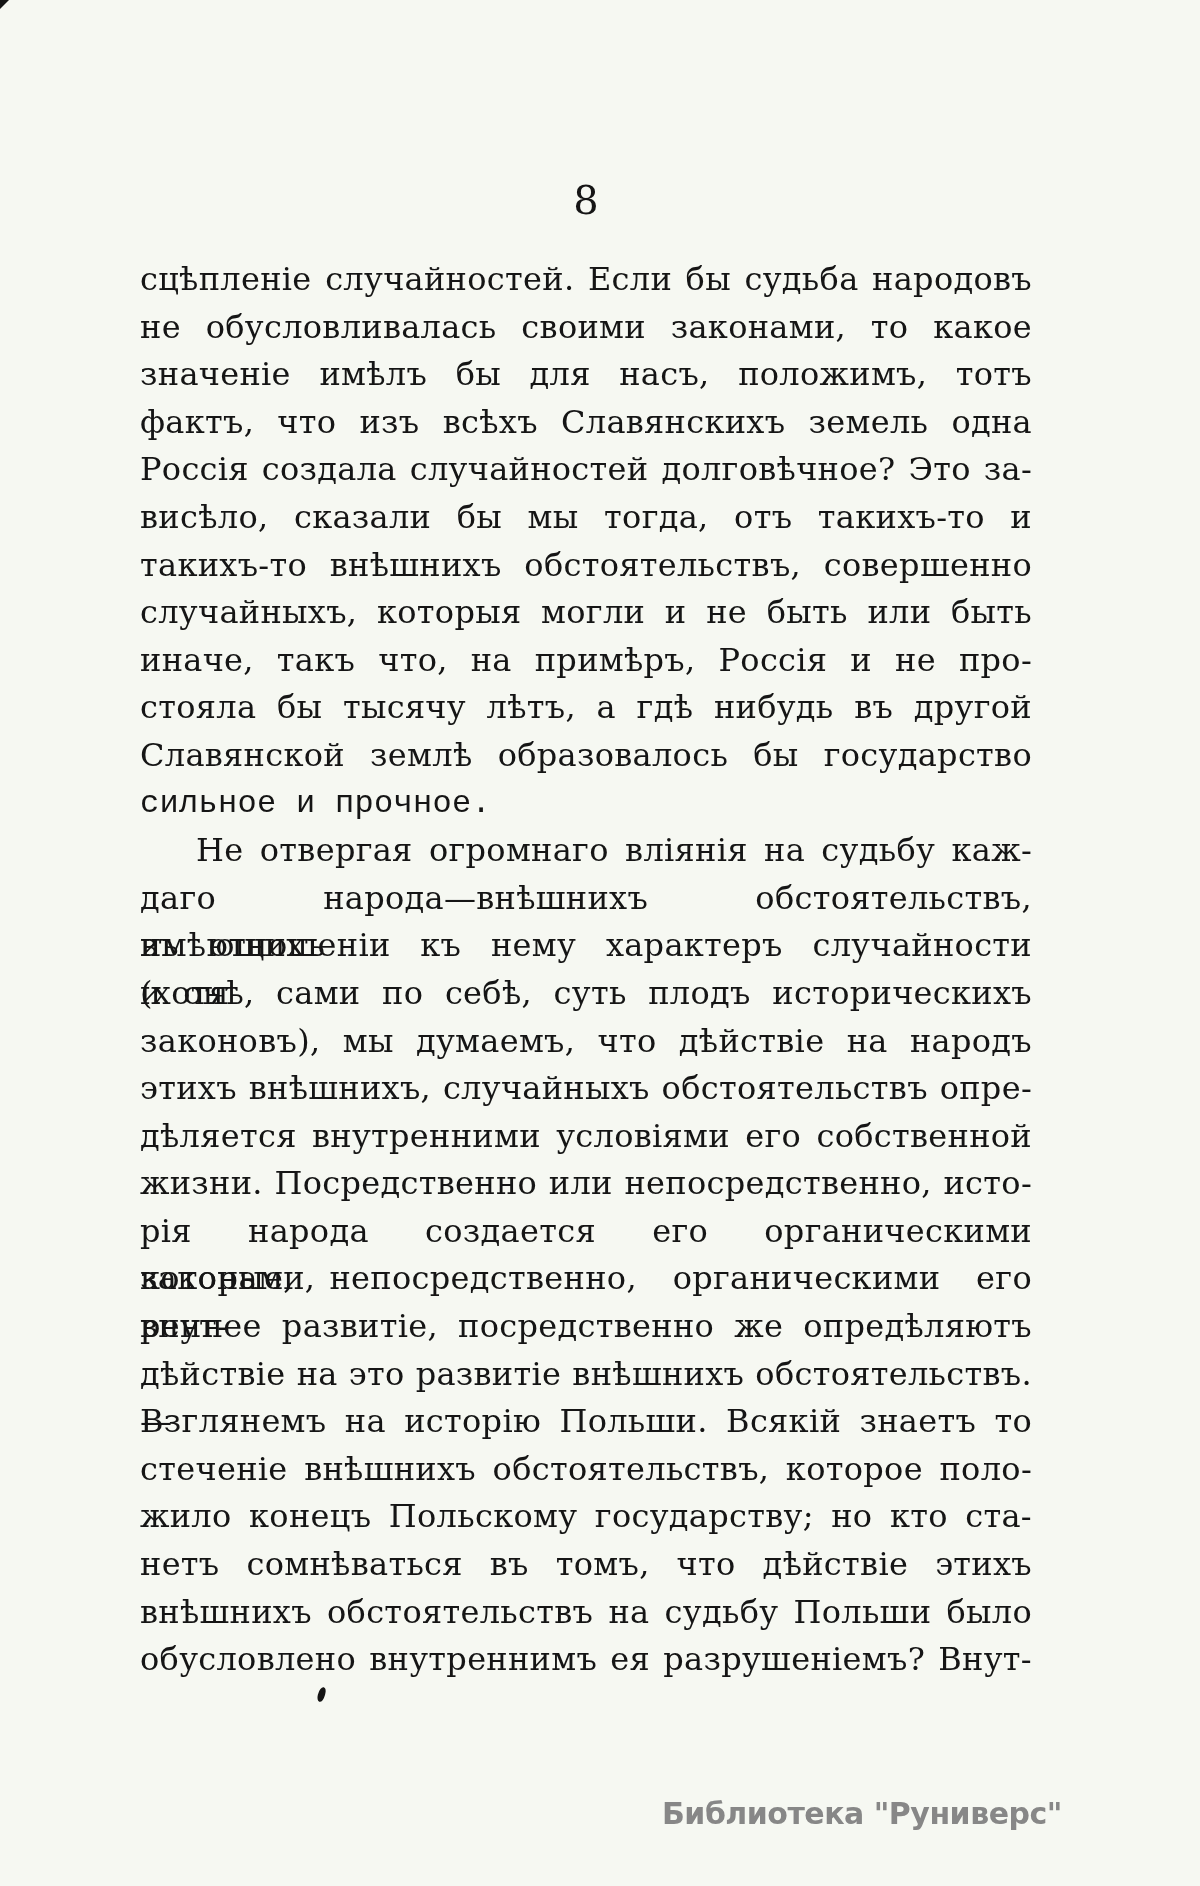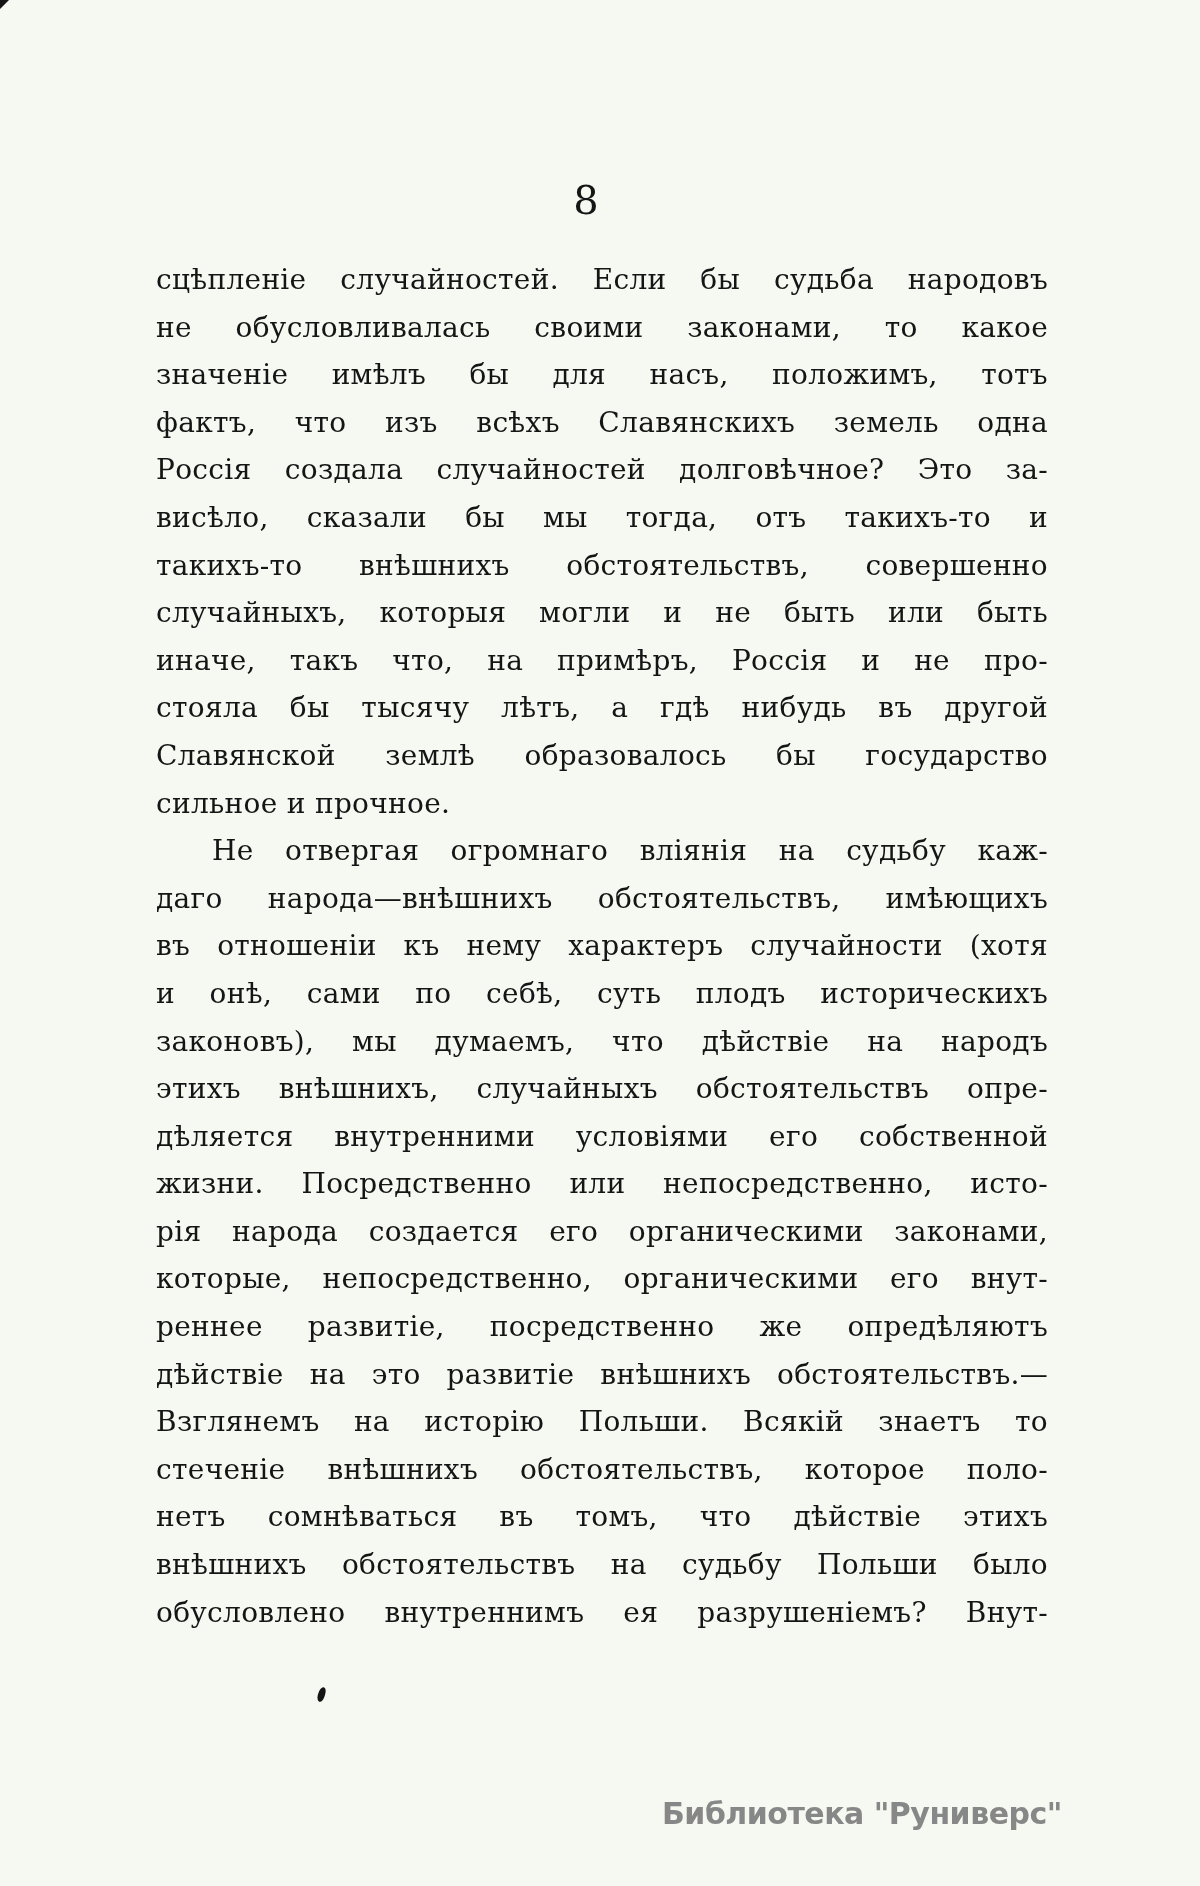--- a/index.html
+++ b/index.html
@@ -24,33 +24,33 @@
     font-size: 40px;
     line-height: 40px;
     color: #151515;
   }
   .text-block {
     position: absolute;
     top: 256px;
     left: 140px;
     width: 892px;
     color: #151515;
-    font-size: 28px;
+    font-size: 32px;
     letter-spacing: 0.3px;
-    margin-left: 16px;
   }
   .line {
     height: 47.6px;
     line-height: 47.6px;
     text-align: justify;
     text-align-last: justify;
   }
   .line.nj {
     text-align: right;
     text-align-last: left;
+    font-family: Liberation Mono, monospace;
   }
   .line.ind {
     text-indent: 56px;
   }
   .watermark {
     position: absolute;
     top: 1794px;
     left: 662px;
     font-family: "DejaVu Sans", sans-serif;
     font-weight: bold;
@@ -105,19 +105,20 @@
       <div class="line">законовъ), мы думаемъ, что дѣйствіе на народъ</div>
       <div class="line">этихъ внѣшнихъ, случайныхъ обстоятельствъ опре-</div>
       <div class="line">дѣляется внутренними условіями его собственной</div>
       <div class="line">жизни. Посредственно или непосредственно, исто-</div>
       <div class="line">рія народа создается его органическими законами,</div>
       <div class="line">которые, непосредственно, органическими его внут-</div>
       <div class="line">реннее развитіе, посредственно же опредѣляютъ</div>
       <div class="line">дѣйствіе на это развитіе внѣшнихъ обстоятельствъ.—</div>
       <div class="line">Взглянемъ на исторію Польши. Всякій знаетъ то</div>
       <div class="line">стеченіе внѣшнихъ обстоятельствъ, которое поло-</div>
+      <div class="line">жило конецъ Польскому государству; но кто ста-</div>
       <div class="line">нетъ сомнѣваться въ томъ, что дѣйствіе этихъ</div>
       <div class="line">внѣшнихъ обстоятельствъ на судьбу Польши было</div>
       <div class="line">обусловлено внутреннимъ ея разрушеніемъ? Внут-</div>
     </div>
   <div class="stray-mark"></div>
   <div class="watermark">Библиотека "Руниверс"</div>
 </div>
 
 </body></html>

